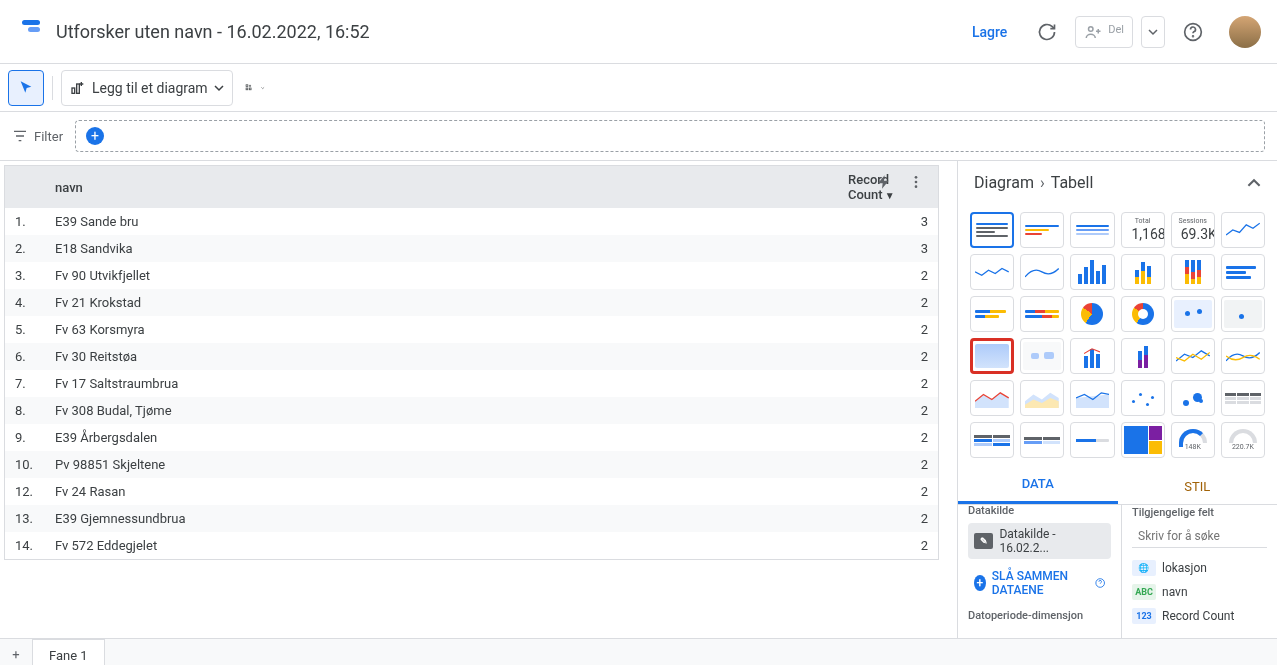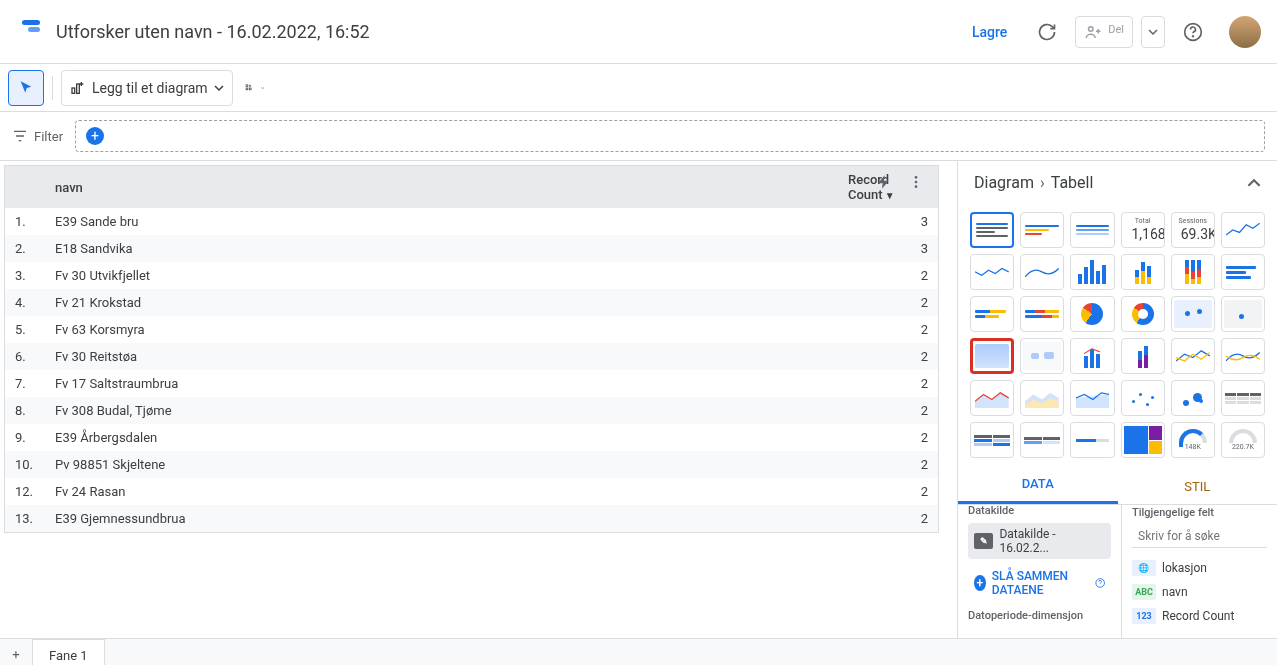--- a/index.html
+++ b/index.html
@@ -224,21 +224,21 @@
               <td>E39 Sande bru</td>
               <td class="right">3</td>
             </tr>
             <tr>
               <td class="idx">2.</td>
               <td>E18 Sandvika</td>
               <td class="right">3</td>
             </tr>
             <tr>
               <td class="idx">3.</td>
-              <td>Fv 30 Utvikfjellet</td>
+              <td>Fv 90 Utvikfjellet</td>
               <td class="right">2</td>
             </tr>
             <tr>
               <td class="idx">4.</td>
               <td>Fv 21 Krokstad</td>
               <td class="right">2</td>
             </tr>
             <tr>
               <td class="idx">5.</td>
               <td>Fv 63 Korsmyra</td>
@@ -270,20 +270,25 @@
               <td class="right">2</td>
             </tr>
             <tr>
               <td class="idx">12.</td>
               <td>Fv 24 Rasan</td>
               <td class="right">2</td>
             </tr>
             <tr>
               <td class="idx">13.</td>
               <td>E39 Gjemnessundbrua</td>
+              <td class="right">2</td>
+            </tr>
+            <tr>
+              <td class="idx">14.</td>
+              <td>Fv 572 Eddegjelet</td>
               <td class="right">2</td>
             </tr>
           </tbody>
       </table>
     </div>
   </div>
 
   <div class="side">
     <div class="side-head">
       <span class="crumb">Diagram</span>

